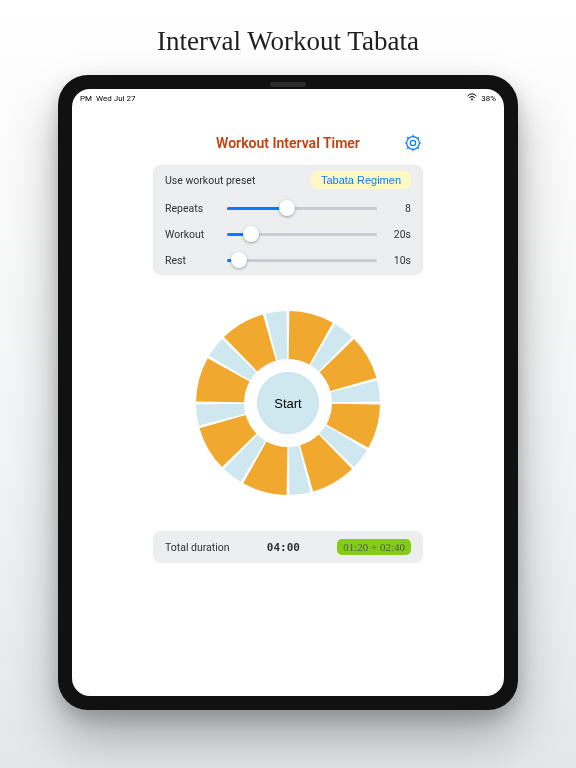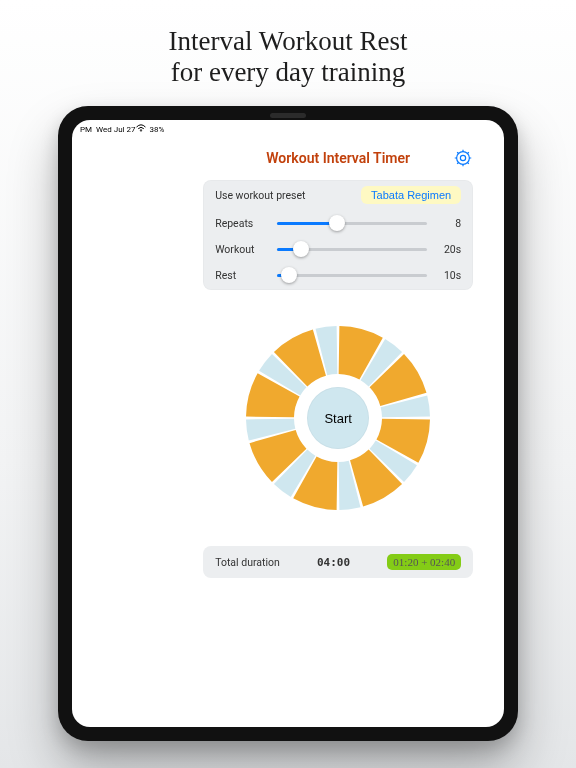--- a/index.html
+++ b/index.html
@@ -30,21 +30,21 @@
   .notch {
     position: absolute; top: 7px; left: 50%; transform: translateX(-50%);
     width: 36px; height: 5px; background: #2b2b2b; border-radius: 3px;
   }
   .screen {
     width: 100%; height: 100%;
     background: #ffffff;
     border-radius: 18px;
     overflow: hidden;
     position: relative;
-    display: flex; 
+    display: flex; flex-direction: column;
   }
   .status {
     height: 16px; padding: 2px 8px 0 8px;
     display: flex; justify-content: space-between; align-items: center;
     font-size: 8px; color: #000;
   }
   .status .left { display: flex; gap: 4px; align-items: center; }
   .status .right { display: flex; gap: 4px; align-items: center; }
   .wifi { display:inline-block; }
   .content {
@@ -126,22 +126,21 @@
   .duration .mono { font-family: "SFMono-Regular", Menlo, Consolas, monospace; font-weight: 600; font-size: 11px; }
   .duration .split {
     background: #84cc16; border-radius: 5px; padding: 2px 6px;
     font-family: Liberation Serif, serif; font-size: 11px; color: #555;
   }
 </style>
 </head>
 <body>
 
 <div class="hero">
-  <span>Interval Workout Rest</span><br>
-  <span>for every day training</span>
+  <span>Interval Workout Tabata</span><br>
 </div>
 
 <div class="tablet">
   <div class="notch"></div>
   <div class="screen">
 
     <div class="status">
       <div class="left">
         <span>PM</span>
         <span>Wed Jul 27</span>

